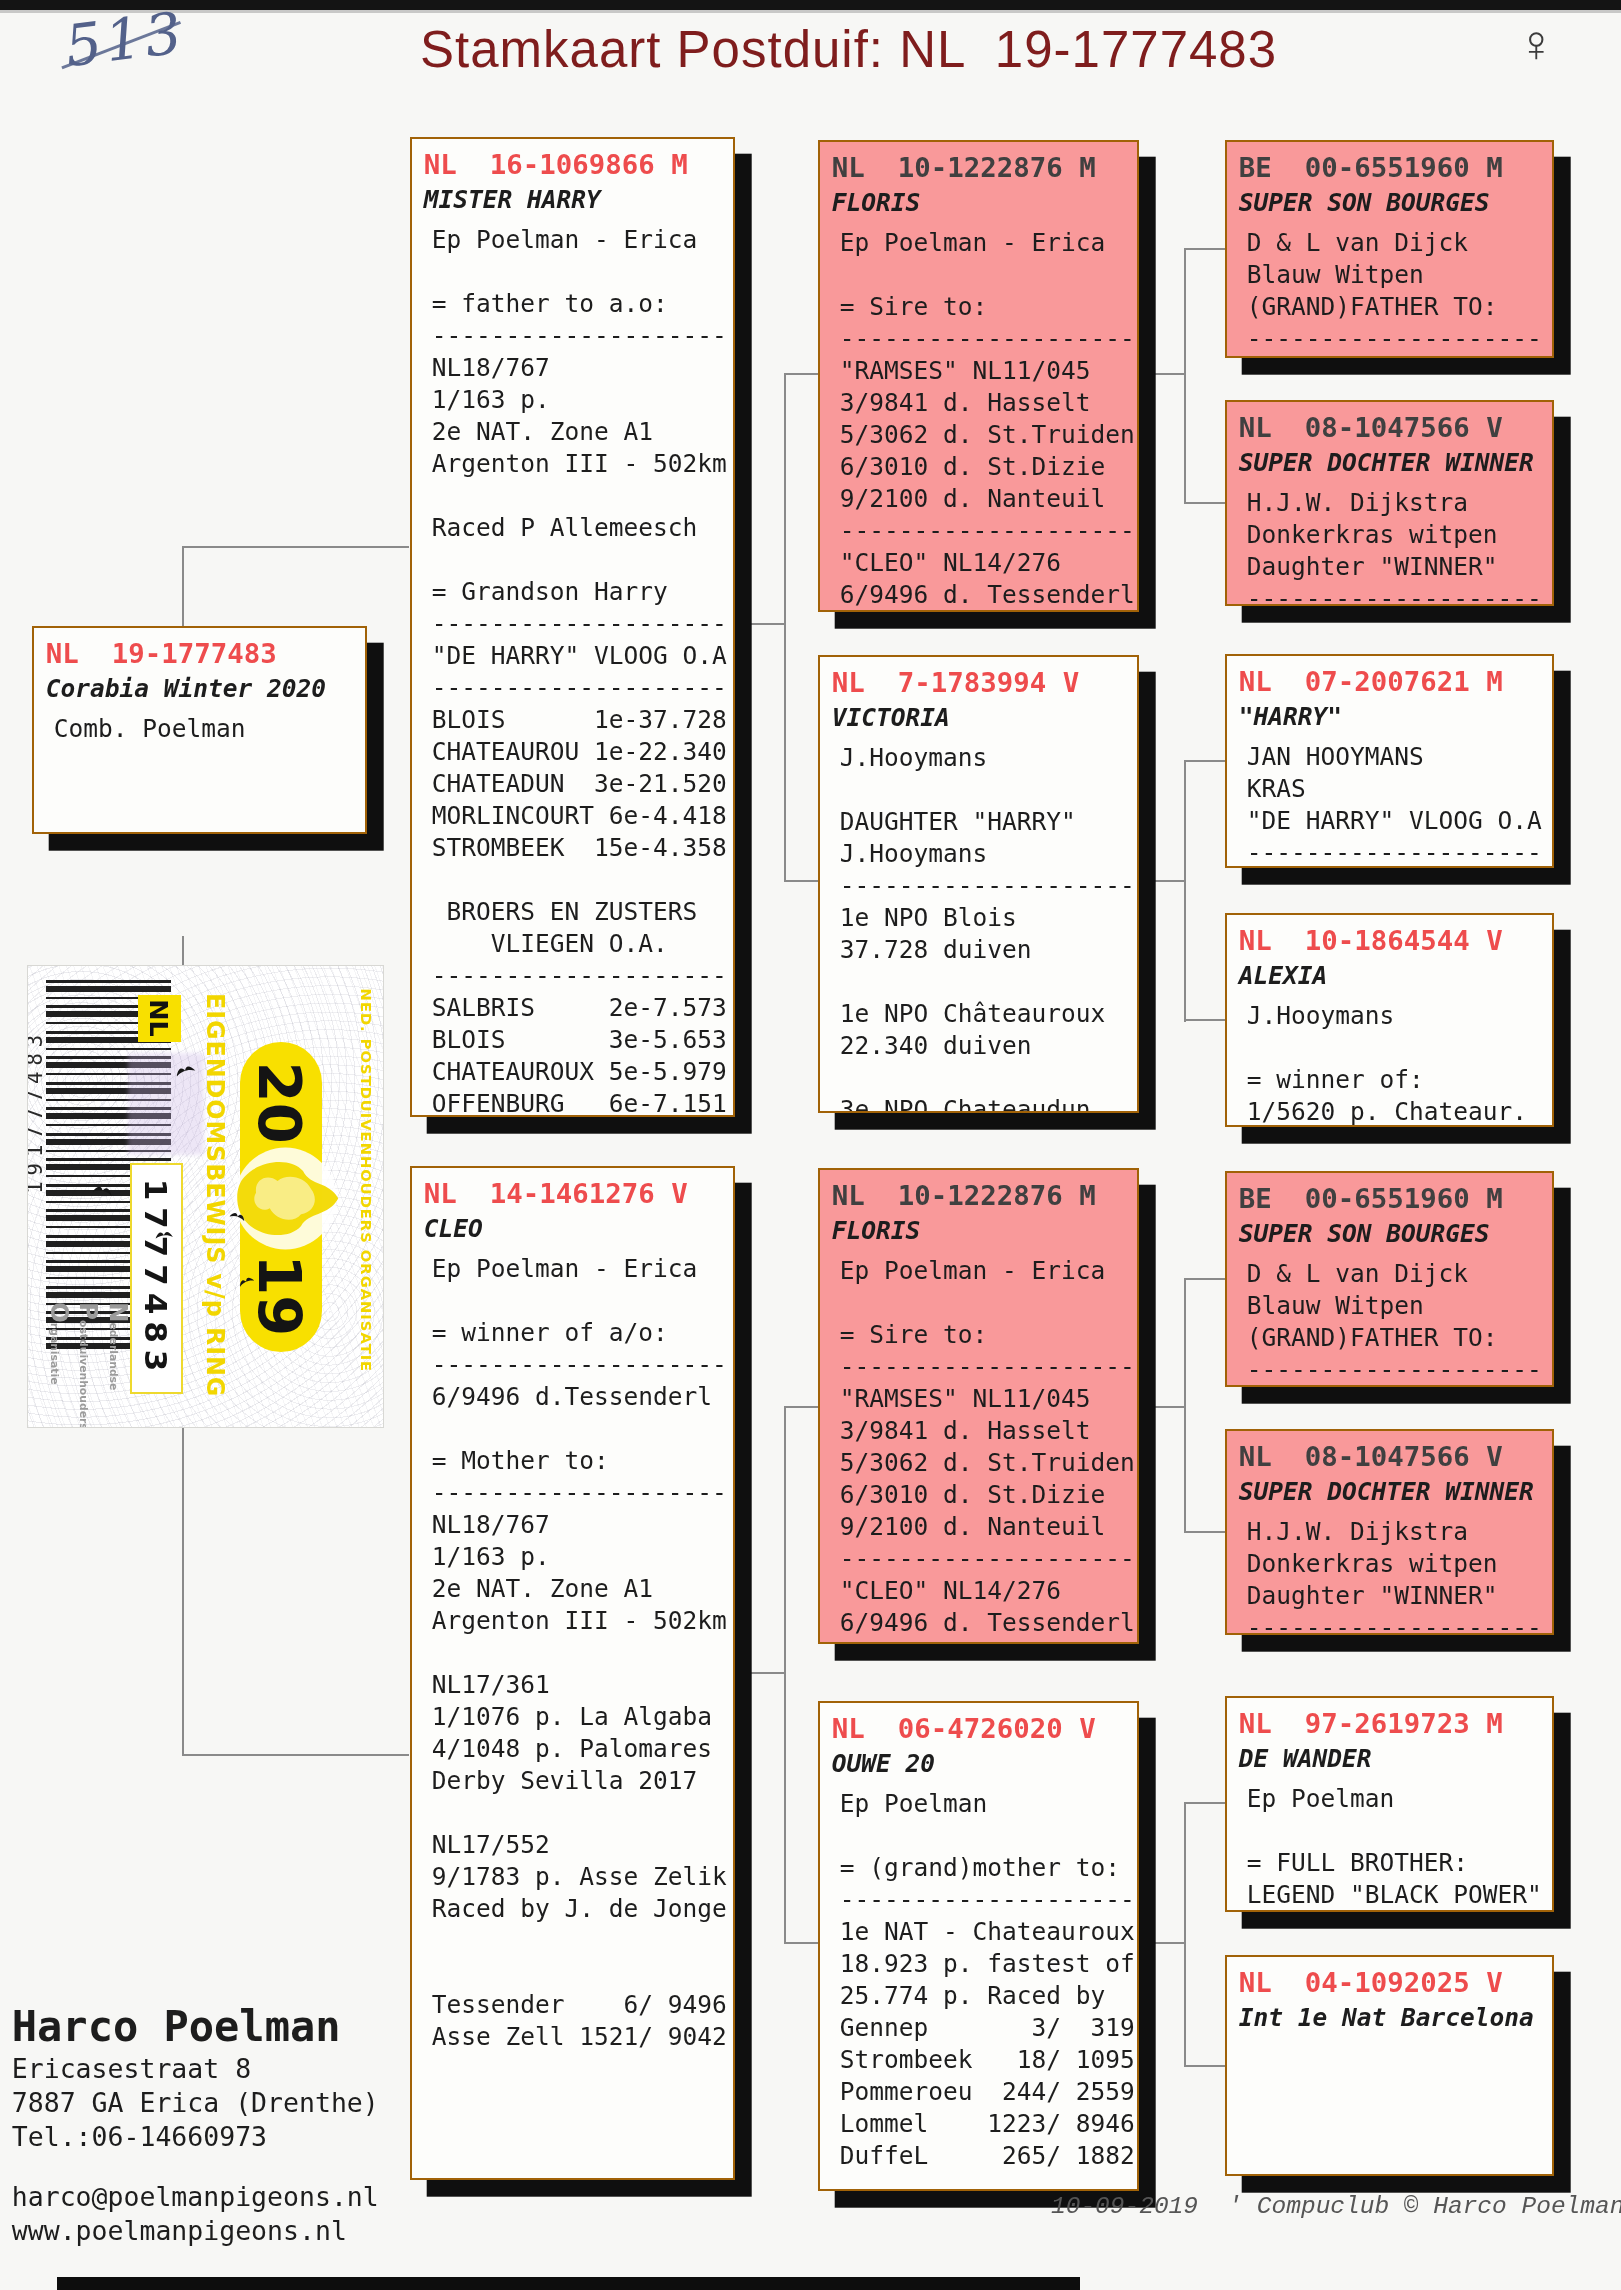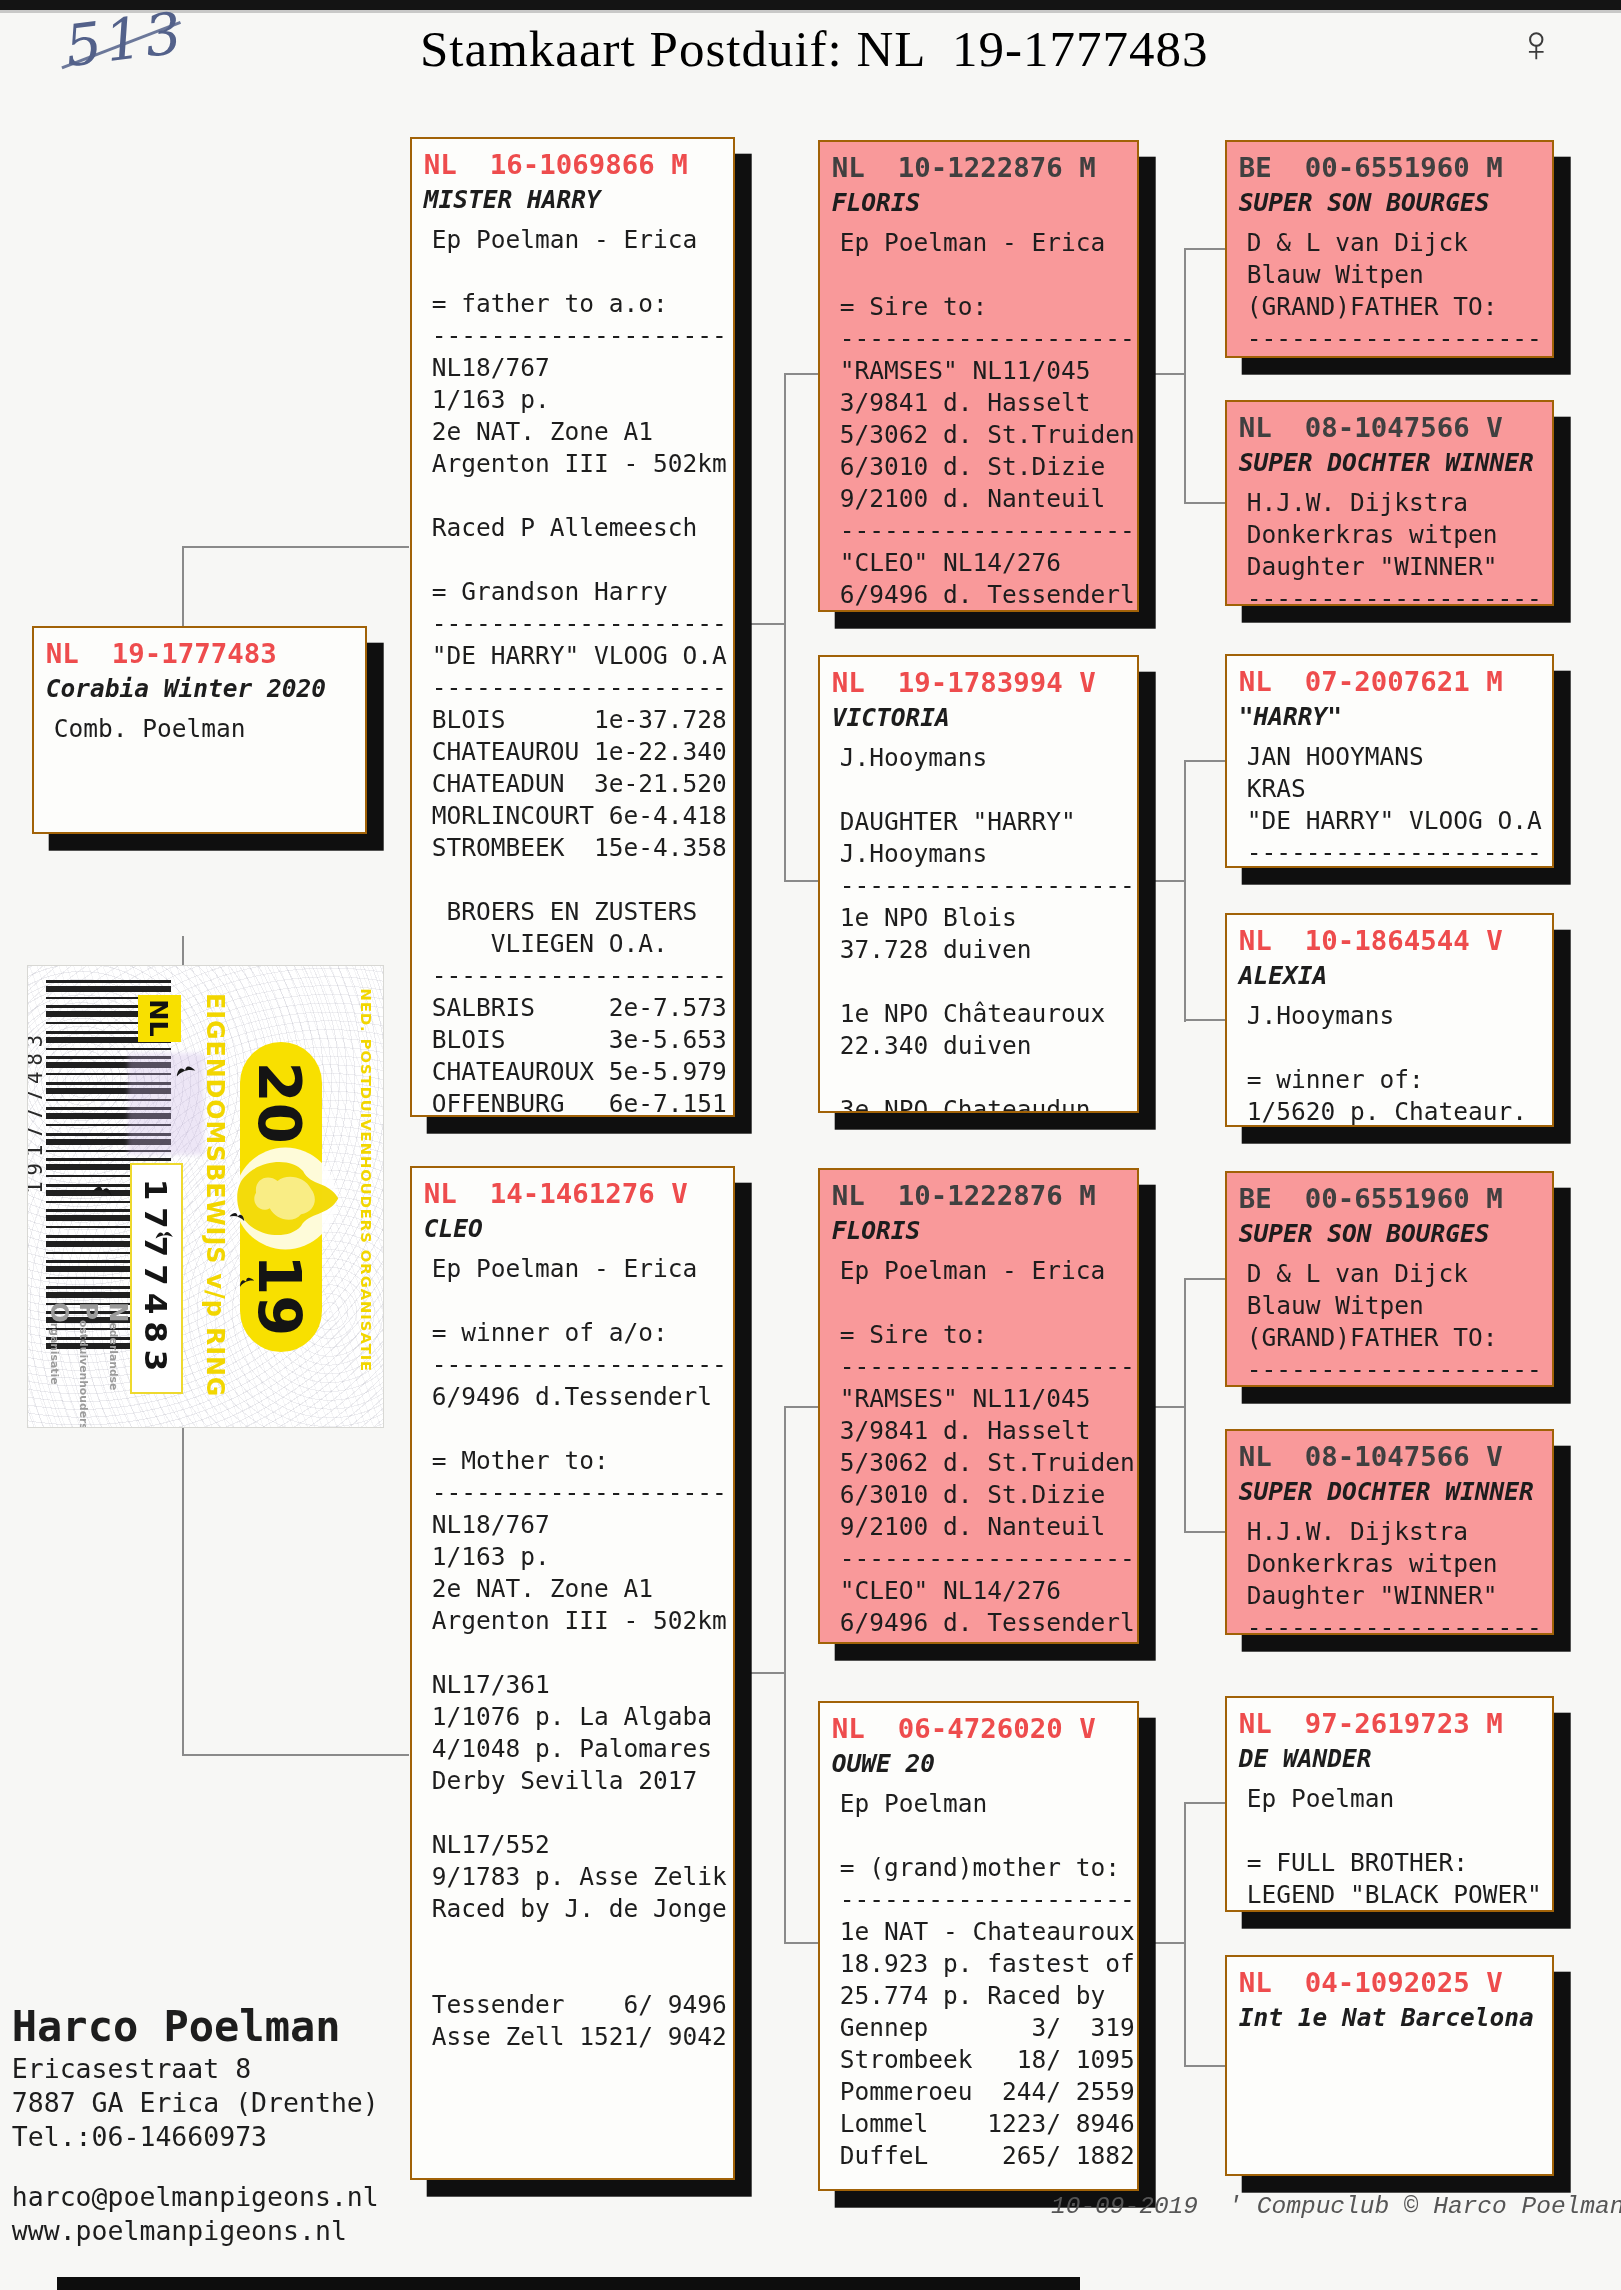--- a/index.html
+++ b/index.html
@@ -3,22 +3,22 @@
 <meta charset="utf-8">
 <style>
   html,body{margin:0;padding:0;background:#e9e9e7;}
   #scan{position:relative;width:1621px;height:2291px;background:#f7f7f5;overflow:hidden;
         font-family:"DejaVu Sans Mono",monospace;color:#1d1d1d;}
   
   .scan-top{position:absolute;left:0;top:0;width:1621px;height:9.8px;background:#141414;}
   .scan-top2{position:absolute;left:0;top:9.8px;width:1621px;height:2.9px;background:#9a9a9a;opacity:.5;}
   .scan-bottom{position:absolute;left:57px;top:2277px;width:1023px;height:13.7px;background:#0d0d0d;}
   
-  .title{position:absolute;left:420px;top:19.6px;font-family:Liberation Serif, serif;
-         font-size:51px;font-weight:500;color:#000000;letter-spacing:1px;white-space:pre;}
+  .title{position:absolute;left:420px;top:19.6px;font-family:Liberation Sans, sans-serif;
+         font-size:51px;font-weight:500;color:#7f1d1d;letter-spacing:1px;white-space:pre;}
   .gender{position:absolute;left:1517px;top:13.7px;font-family:"DejaVu Sans",sans-serif;
           font-size:51px;font-weight:300;color:#3c3c3c;}
   .handnote{position:absolute;left:65px;top:5.9px;font-family:"DejaVu Serif",serif;font-style:italic;
             font-size:57px;color:#53618a;transform:rotate(-7deg);letter-spacing:3.9px;}
   .handnote::after{content:"";position:absolute;left:-7.8px;top:37px;width:127px;height:0;
             border-top:3.9px solid #53618a;transform:rotate(-14deg);opacity:.85;}
   
   .cl{position:absolute;background:#8a8a8a;z-index:1;}
   
   .pbox{position:absolute;background:#fdfdfb;border:2px solid #a16207;z-index:2;
@@ -199,21 +199,21 @@
 "RAMSES" NL11/045
 3/9841 d. Hasselt
 5/3062 d. St.Truiden
 6/3010 d. St.Dizie
 9/2100 d. Nanteuil
 --------------------
 "CLEO" NL14/276
 6/9496 d. Tessenderl</pre>
   </div>
   <div class="pbox" style="left:818px;top:655px;width:321px;height:458px">
-    <div class="ring red">NL  19-1783994 V</div>
+    <div class="ring red">NL  7-1783994 V</div>
     <div class="pname">VICTORIA</div>
     <pre class="plines">J.Hooymans
 
 DAUGHTER "HARRY"
 J.Hooymans
 --------------------
 1e NPO Blois
 37.728 duiven
 
 1e NPO Châteauroux

